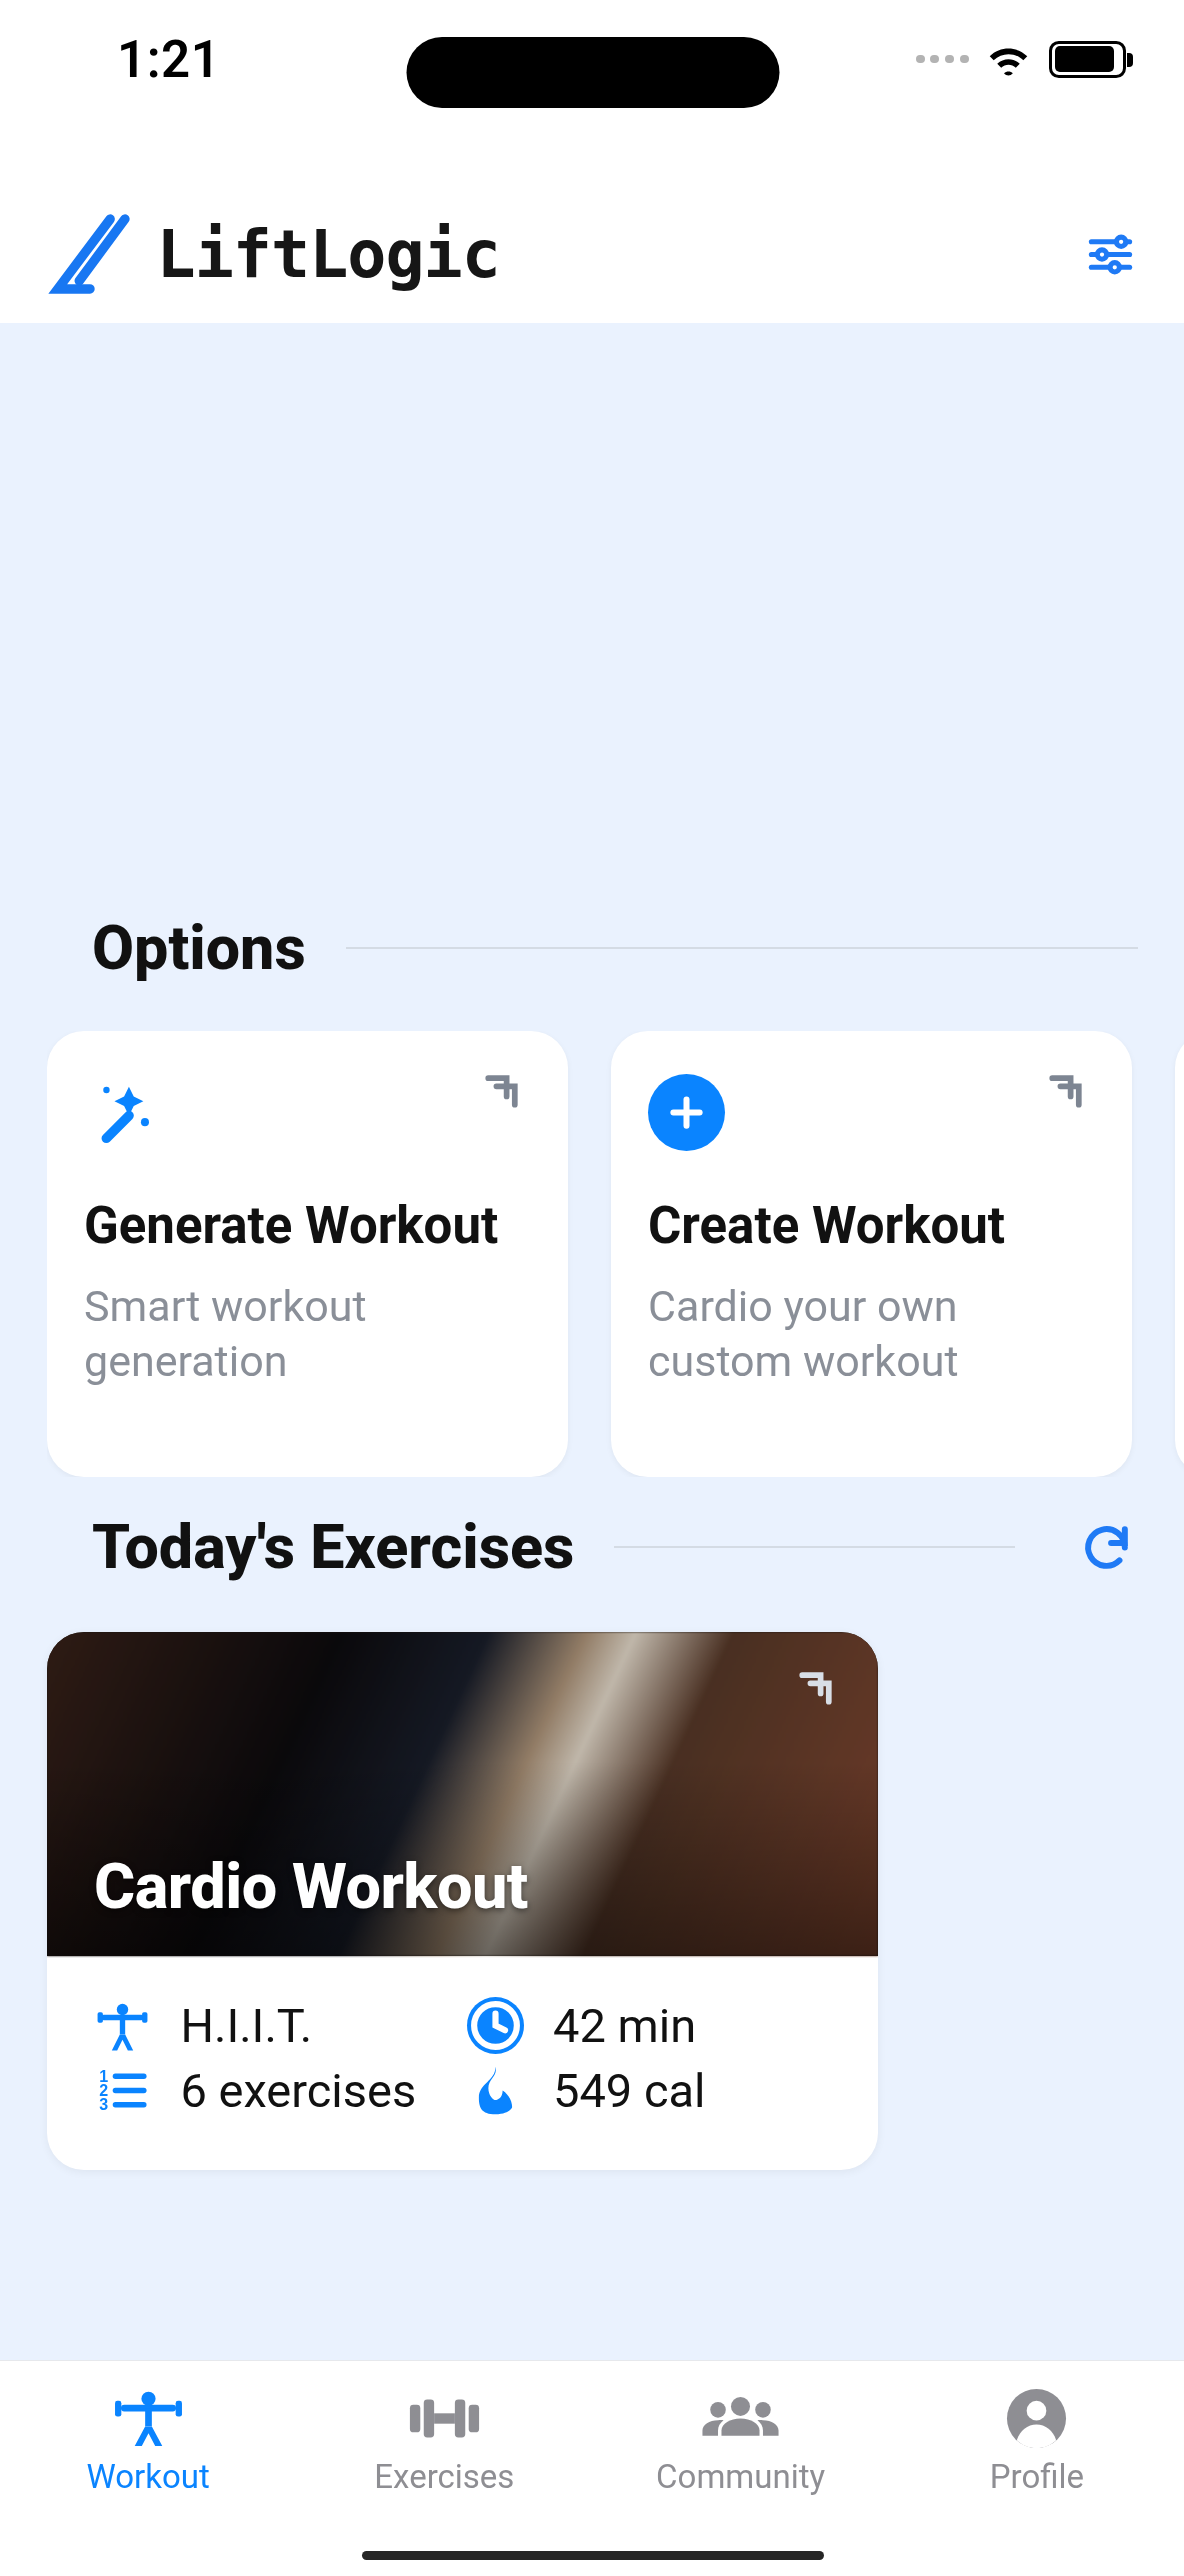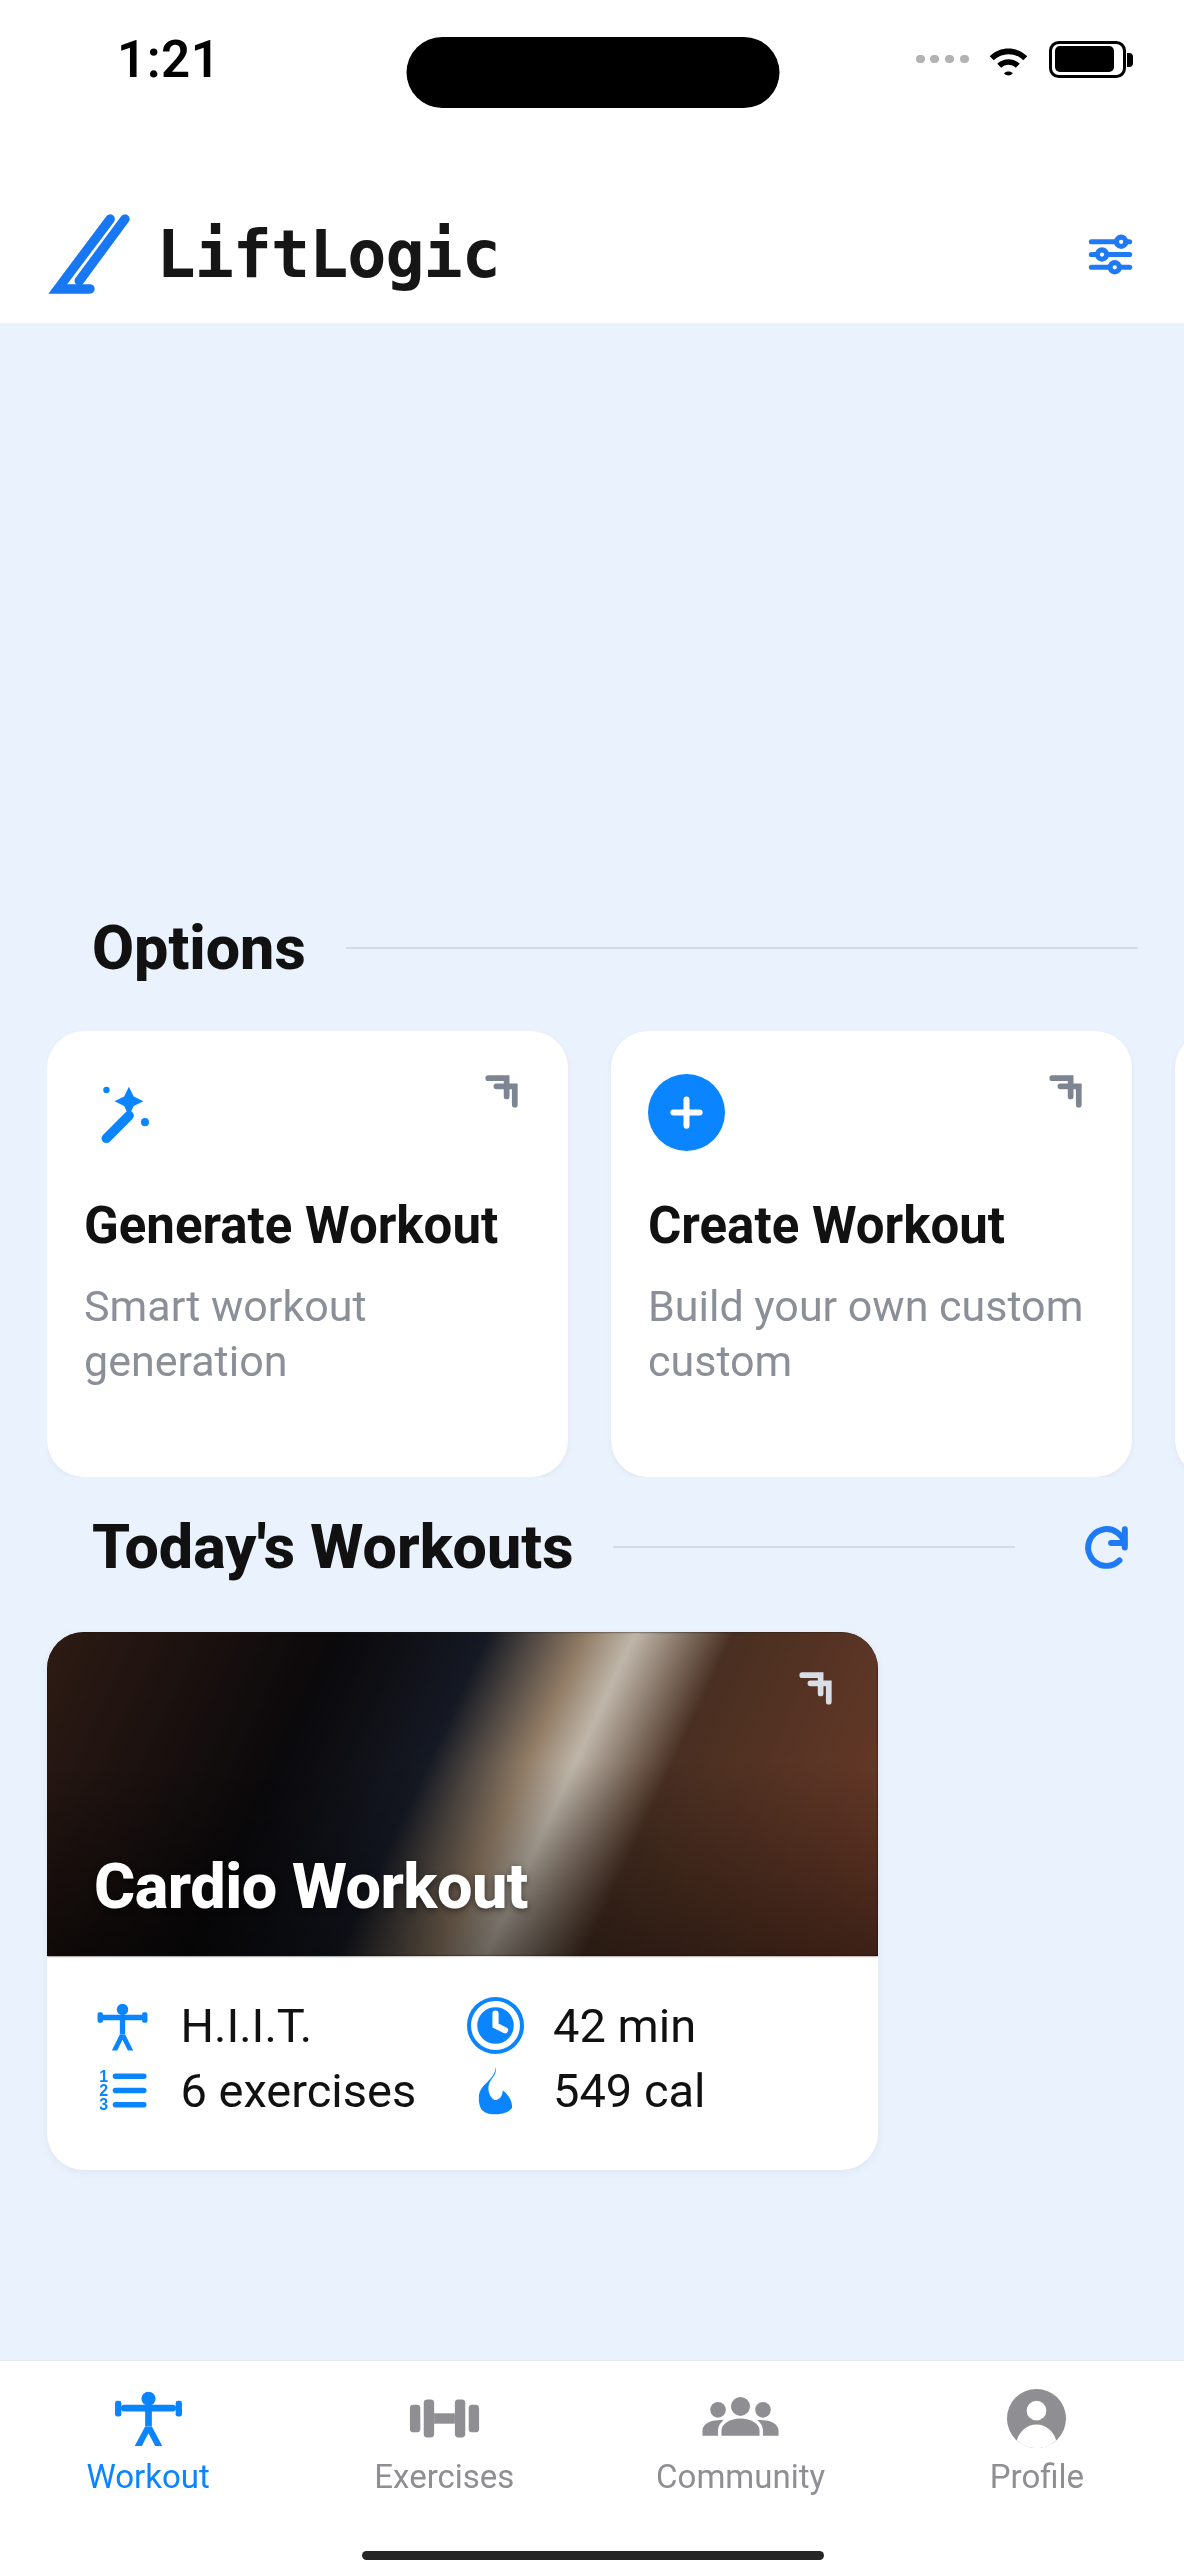--- a/index.html
+++ b/index.html
@@ -155,34 +155,34 @@
         </div>
         <div class="card-icon circle-blue">
           <svg viewBox="0 0 24 24" width="45" height="45">
               <g stroke="#fff" stroke-width="3.2" stroke-linecap="round">
                 <line x1="12" y1="5" x2="12" y2="19"></line>
                 <line x1="5" y1="12" x2="19" y2="12"></line>
               </g>
             </svg>
         </div>
         <div class="card-title">Create Workout</div>
-        <div class="card-sub">Build your own custom custom</div>
+        <div class="card-sub">Cardio your own custom workout</div>
       </div>
 
       <div class="option-card third-card">
         
         
         
       </div>
     </div>
   </div>
 
   <div class="section-today">
     <div class="section-header">
-      <div class="section-title">Today's Workouts</div>
+      <div class="section-title">Today's Exercises</div>
       <div class="rule"></div>
       <div class="refresh-btn">
         <svg viewBox="0 0 24 24" width="55" height="55">
           <g fill="none" stroke="#1f7af5" stroke-width="2.6" stroke-linecap="round">
             <path d="M20 12a8 8 0 1 0-2.34 5.66"></path>
             <polyline points="20 4 20 10 14 10"></polyline>
           </g>
         </svg>
       </div>
     </div>

